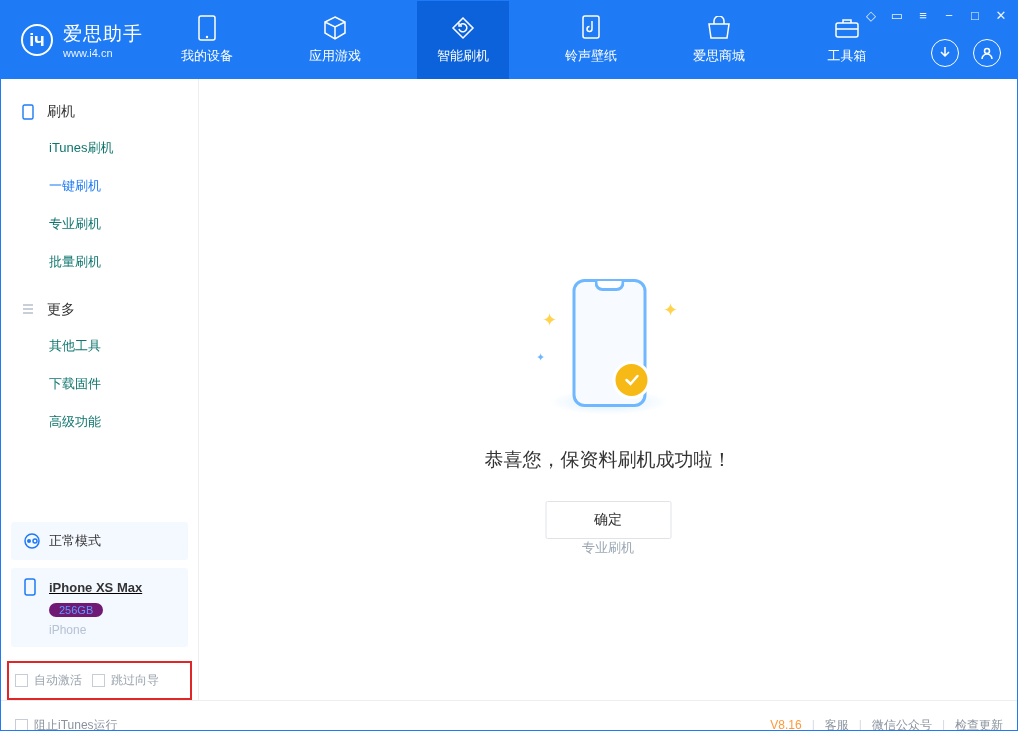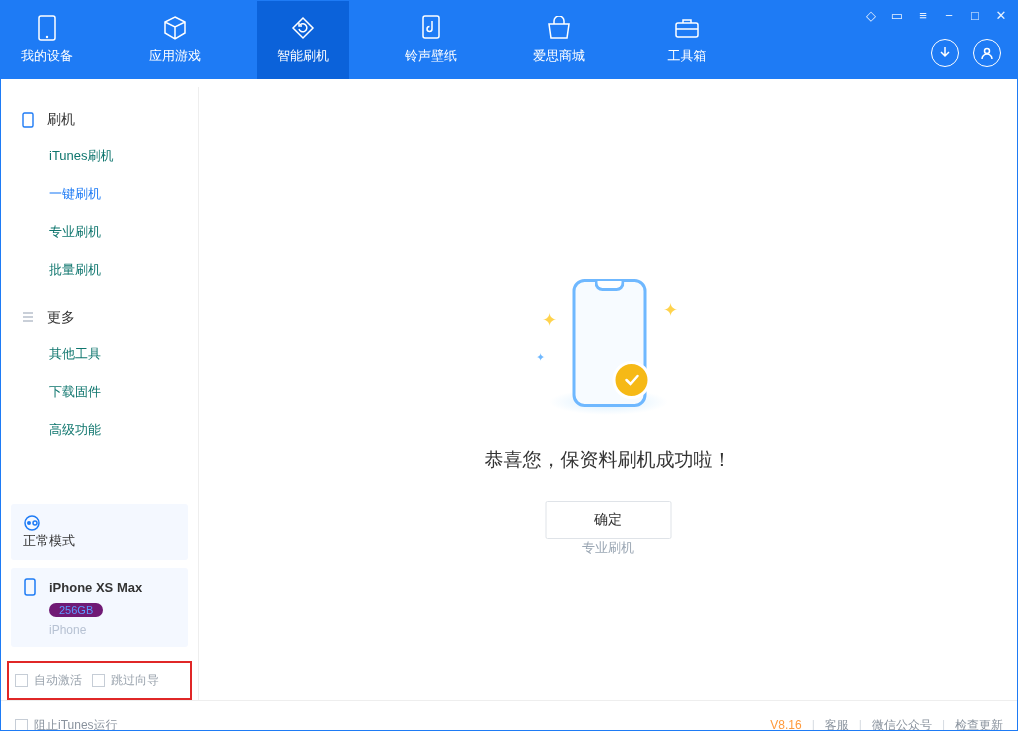--- a/index.html
+++ b/index.html
@@ -19,32 +19,32 @@
 .tab .tab-label { font-size: 13px; }
 
 .titlebar-controls { position: absolute; right: 8px; top: 6px; display: flex; gap: 10px; }
 .titlebar-controls span { width: 16px; height: 16px; display: inline-flex; align-items: center; justify-content: center; font-size: 13px; cursor: pointer; opacity: .9; }
 
 .header-right { position: absolute; right: 16px; bottom: 12px; display: flex; gap: 14px; }
 .circ-btn { width: 28px; height: 28px; border: 1.5px solid #fff; border-radius: 50%; display: flex; align-items: center; justify-content: center; cursor: pointer; }
 
 
 .body { display: flex; height: 621px; }
-.sidebar { width: 198px; border-right: 1px solid #eee; display: flex; flex-direction: column; margin-top: 8px; }
+.sidebar { width: 198px; border-right: 1px solid #eee; display: flex; flex-direction: column; }
 .side-scroll { flex: 1; padding-top: 18px; }
 .group-header { display: flex; align-items: center; padding: 6px 20px 8px; color: #333; font-size: 14px; }
 .group-header .gicon { width: 16px; height: 16px; margin-right: 10px; }
 .sub-item { padding: 10px 0 10px 48px; font-size: 13px; color: #0f766e; cursor: pointer; }
 .sub-item.active { color: #1e7bf5; }
 
-.mode-box { background: #f4f8ff; margin: 0 10px 8px; padding: 10px 12px; border-radius: 3px; display:flex; font-size:13px; color:#333;flex-direction:column;}
+.mode-box { background: #f4f8ff; margin: 0 10px 8px; padding: 10px 12px; border-radius: 3px; display:flex; align-items:center; font-size:13px; color:#333;}
 .mode-box .micon { width:18px;height:18px;margin-right:8px;}
 .device-box { background:#f4f8ff; margin:0 10px 10px; padding:10px 12px; border-radius:3px; font-size:13px;}
 .device-box .dname { font-weight:600; color:#333; }
-.device-box .dtop { display:flex; align-items:center; margin-bottom:6px;}
+.device-box .dtop { display:flex; align-items:center; margin-bottom:6px;text-decoration:underline;}
 .device-box .dicon { width:18px;height:18px;margin-right:8px;}
 .pill { display:inline-block; background:#701a75; color:#5d9bff; border-radius:10px; padding:1px 10px; font-size:11px; margin-left:26px; margin-bottom:4px;text-align:center;}
 .dtype { color:#b7c2d3; font-size:12px; margin-left:26px; margin-top:2px; }
 
 .highlight-box { border: 2px solid #e02727; margin: 4px 6px 0; padding: 9px 6px; display:flex; align-items:center; gap: 10px;}
 .chk-row { display:flex; align-items:center; gap:6px; color:#9aa3ad; font-size:12px; }
 .faux-chk { width:13px; height:13px; border:1px solid #c6cdd6; background:#fff; }
 
 
 .main { flex: 1; position: relative; background: #fff; }
@@ -67,20 +67,27 @@
 .footer .left { display:flex; align-items:center; gap:6px;}
 .footer .right { margin-left:auto; display:flex; align-items:center; gap:10px; }
 .footer .sep { color:#d6dbe1; }
 .footer .lnk { cursor:pointer; }
 .version { color:#ff9a3c; }
 </style>
 </head>
 <body>
 
 <div class="header">
+  <div class="logo-area">
+    <div class="logo-badge">iч</div>
+    <div class="logo-text">
+      <div class="cn">爱思助手</div>
+      <div class="en">www.i4.cn</div>
+    </div>
+  </div>
   <div class="tabs">
     <div class="tab">
       <div class="tab-icon">
           <svg width="18" height="26" viewBox="0 0 18 26">
             <rect x="1" y="1" width="16" height="24" rx="2" fill="none" stroke="#fff" stroke-width="1.5"></rect>
             <circle cx="9" cy="22" r="1.2" fill="#fff"></circle>
           </svg>
         </div>
       <div class="tab-label">我的设备</div>
     </div>

